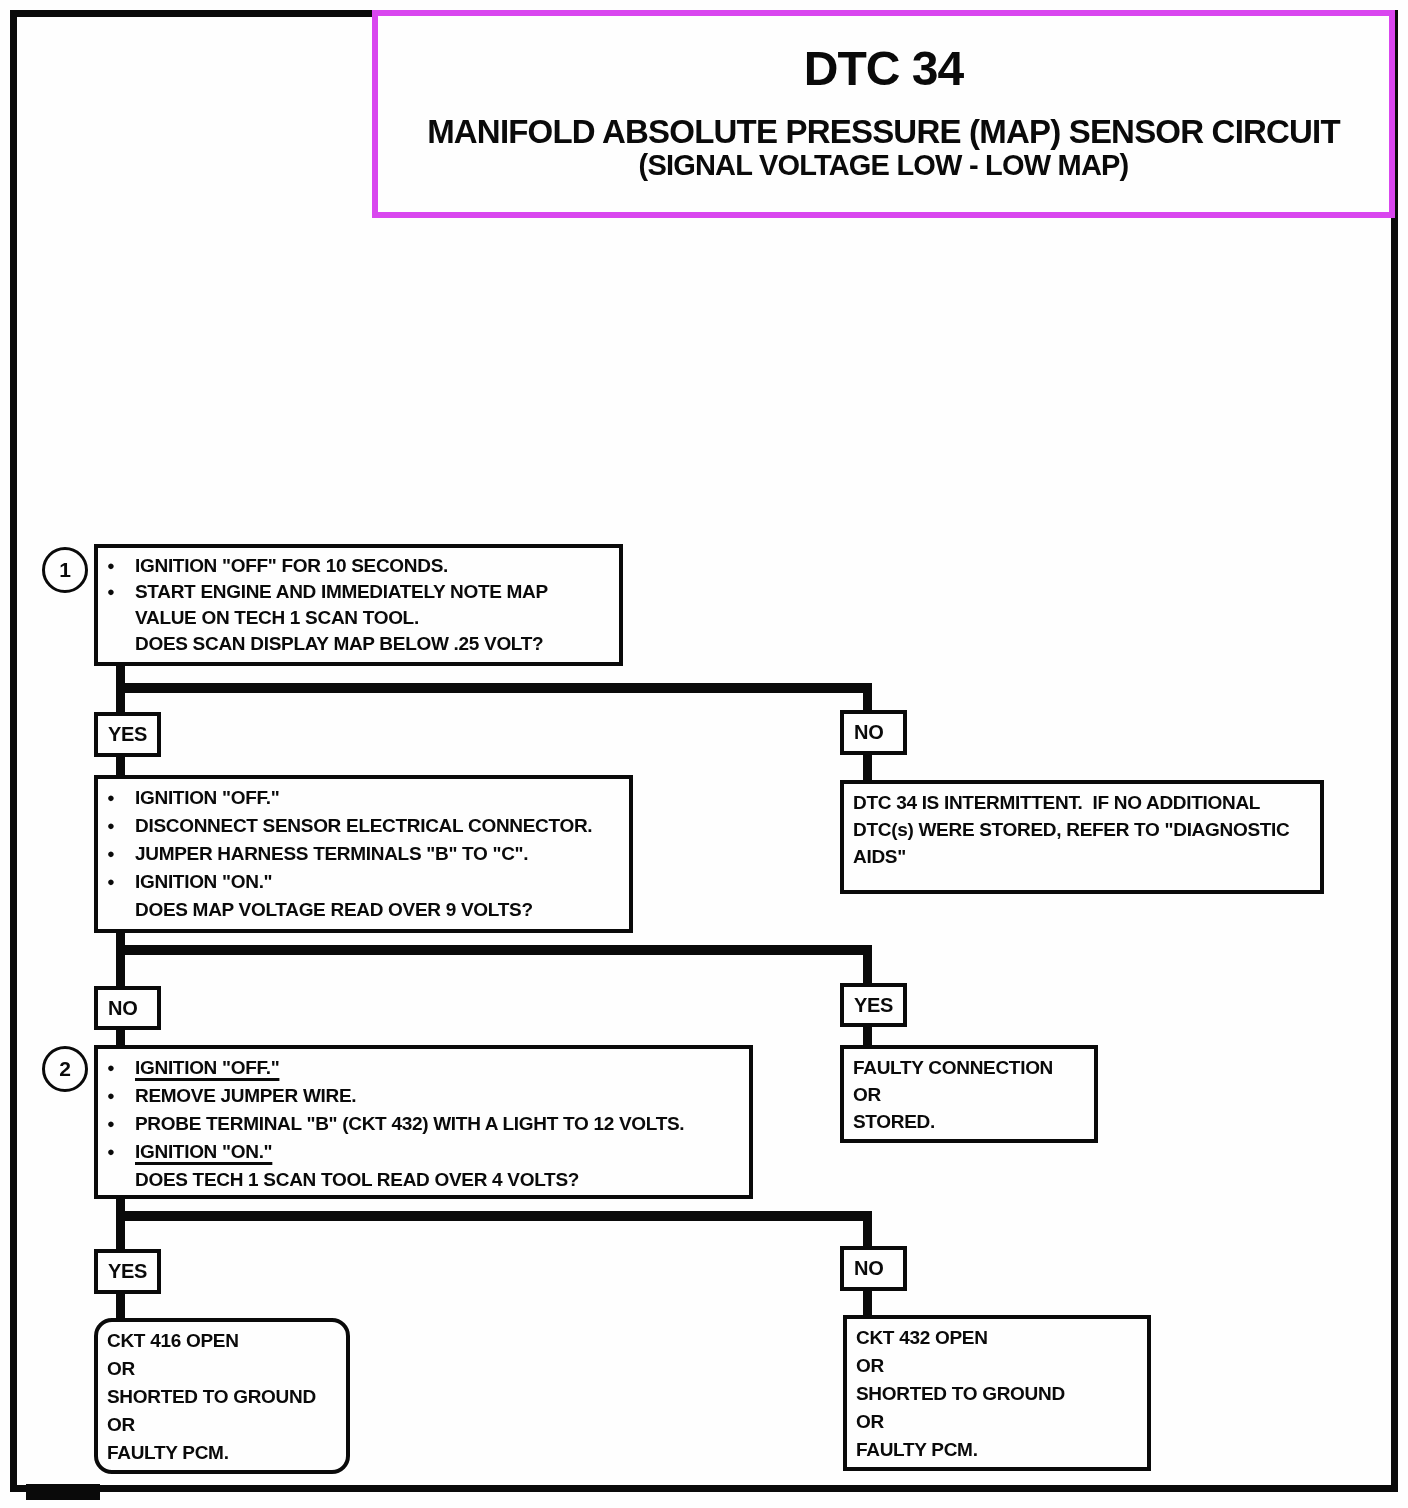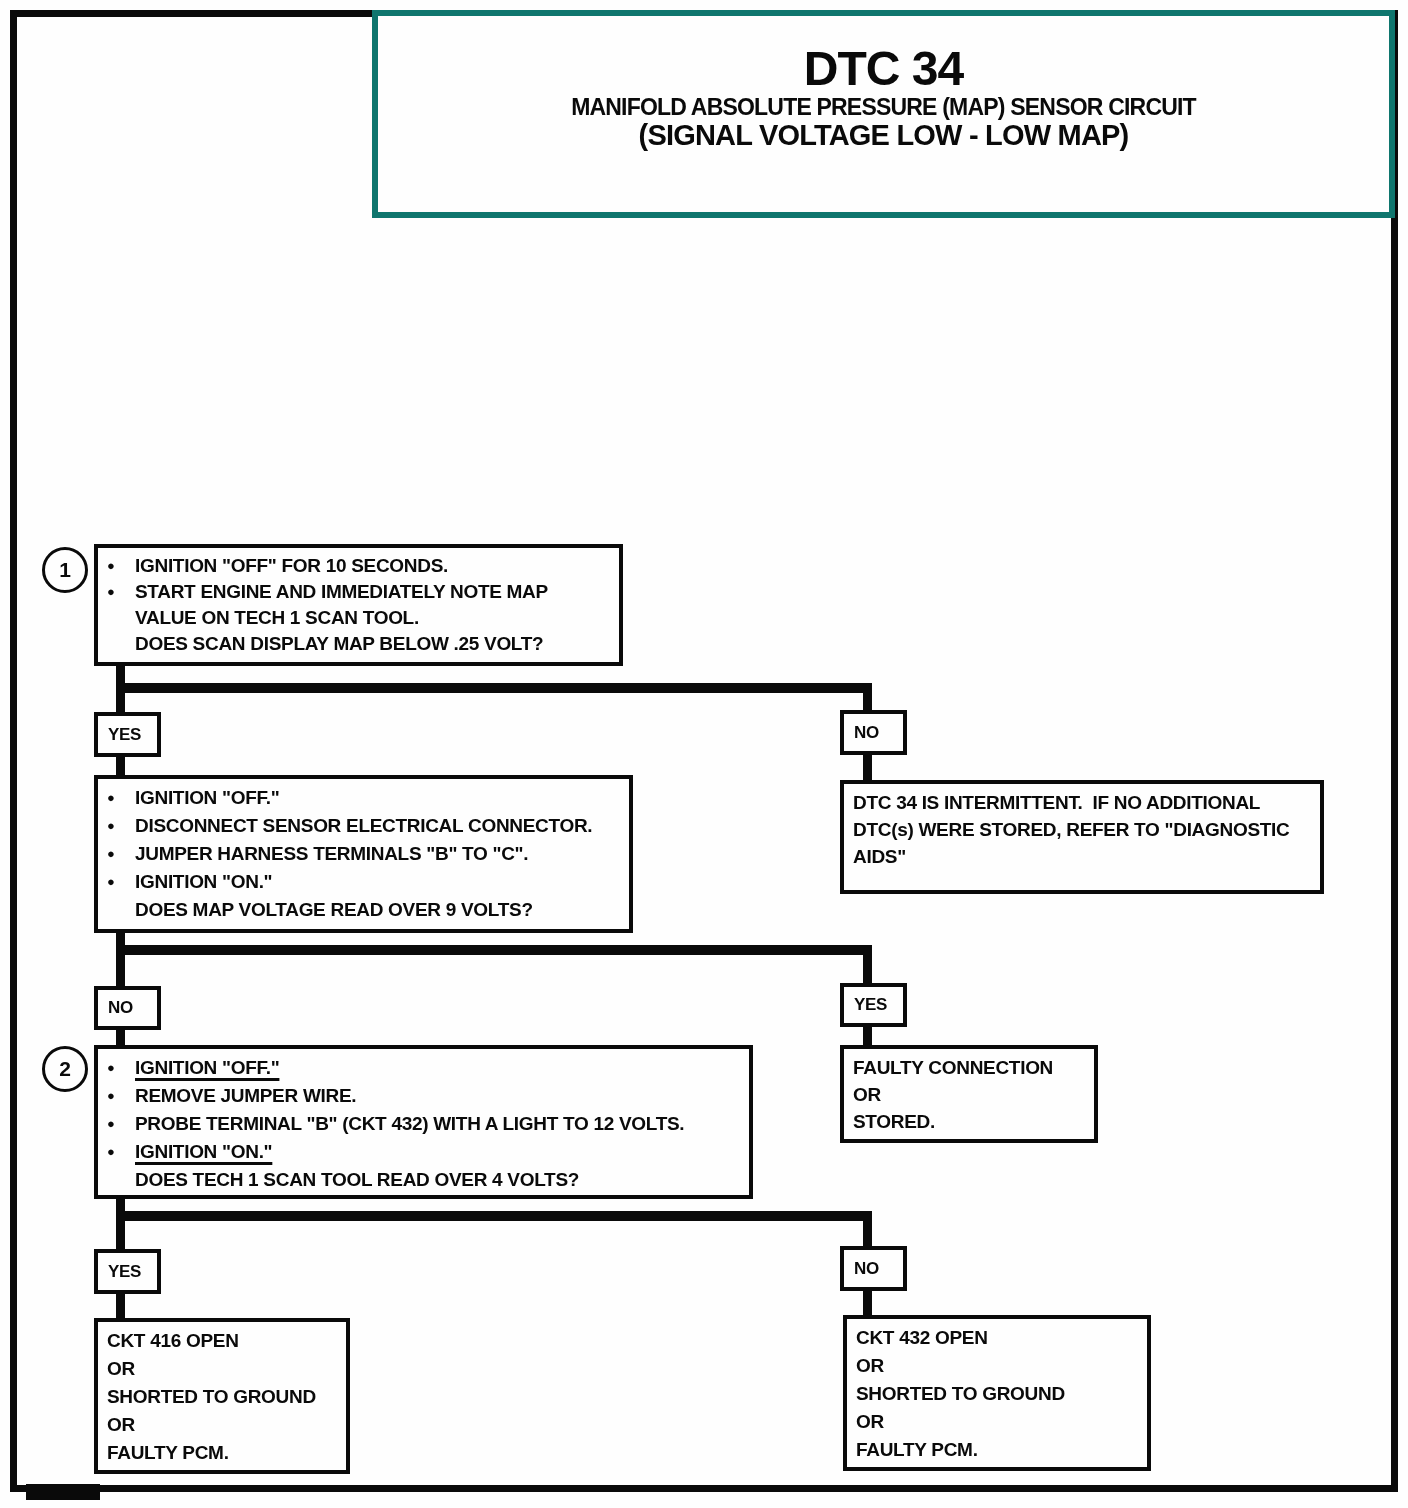--- a/index.html
+++ b/index.html
@@ -13,28 +13,28 @@
   }
   .outer-border {
     position: absolute; left: 10px; top: 10px;
     width: 1388px; height: 1482px;
     border: 7px solid #0a0a0a;
     box-sizing: border-box;
   }
   .title-box {
     position: absolute; left: 372px; top: 10px;
     width: 1023px; height: 208px;
-    border: 6px solid #0f766e;
+    border: 6px solid #d946ef;
     box-sizing: border-box;
     background: #fefefe;
     text-align: center;
     font-weight: bold;
   }
   .t-code  { margin-top: 28px; font-size: 48px; letter-spacing: -1px; line-height: 1.05; }
-  .t-line1 { margin-top: 1px; font-size: 23px; letter-spacing: -0.8px; line-height: 1.08; }
+  .t-line1 { margin-top: 20px; font-size: 33px; letter-spacing: -0.8px; line-height: 1.08; }
   .t-line2 { font-size: 29px; letter-spacing: -0.8px; line-height: 1.1; }
 
   .node {
     position: absolute;
     border: 4px solid #0a0a0a;
     box-sizing: border-box;
     background: #fefefe;
     padding: 5px 8px 0 9px;
     font-weight: bold;
   }
@@ -56,21 +56,21 @@
     text-decoration-thickness: 2.5px;
     text-underline-offset: 4px;
   }
   .decision {
     position: absolute;
     border: 4px solid #0a0a0a;
     box-sizing: border-box;
     background: #fefefe;
     display: flex; align-items: center;
     padding-left: 10px;
-    font-size: 17px; font-weight: bold;
+    font-size: 20px; font-weight: bold;
     letter-spacing: -0.3px;
   }
   .circ {
     position: absolute;
     width: 46px; height: 46px;
     border: 3px solid #0a0a0a; border-radius: 50%;
     box-sizing: border-box;
     background: #fefefe;
     display: flex; align-items: center; justify-content: center;
     font-size: 21px; font-weight: bold;
@@ -203,21 +203,21 @@
         <span class="txt">OR</span>
       </div>
     <div class="li">
         <span class="txt">STORED.</span>
       </div>
   </div>
 
   <div class="decision" style="left:94px; top:1249px; width:67px; height:45px;">YES</div>
   <div class="decision" style="left:840px; top:1246px; width:67px; height:45px;">NO</div>
 
-  <div class="node lh28" style="left:94px; top:1318px; width:256px; height:156px;">
+  <div class="node lh28" style="left:94px; top:1318px; width:256px; height:156px;border-radius:18px;">
     <div class="li">
         <span class="txt">CKT 416 OPEN</span>
       </div>
     <div class="li">
         <span class="txt">OR</span>
       </div>
     <div class="li">
         <span class="txt">SHORTED TO GROUND</span>
       </div>
     <div class="li">

